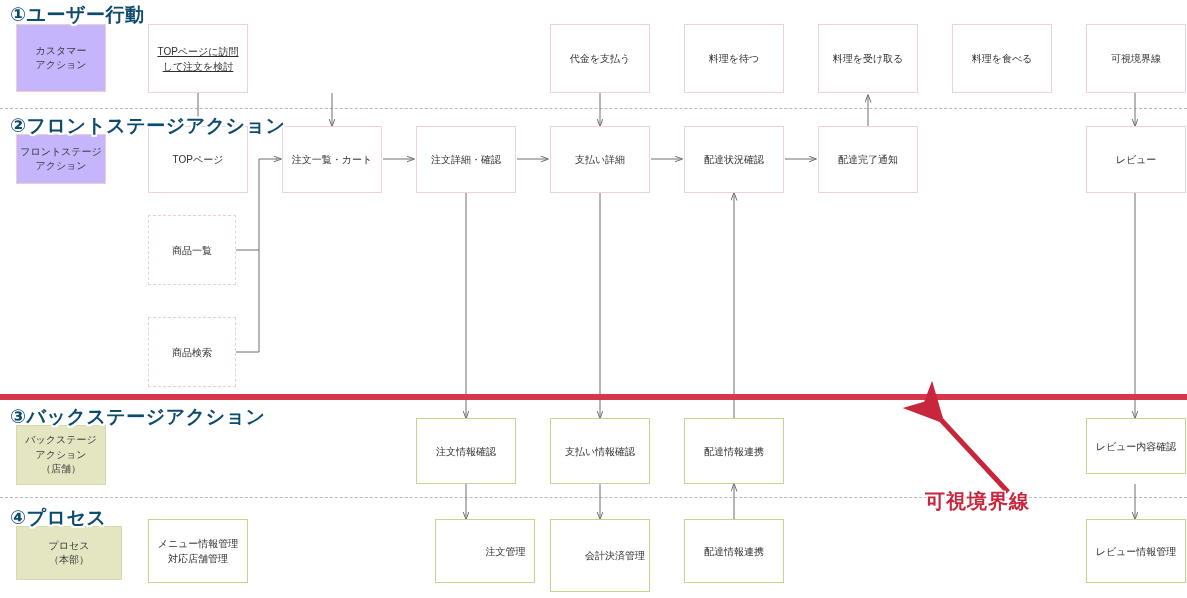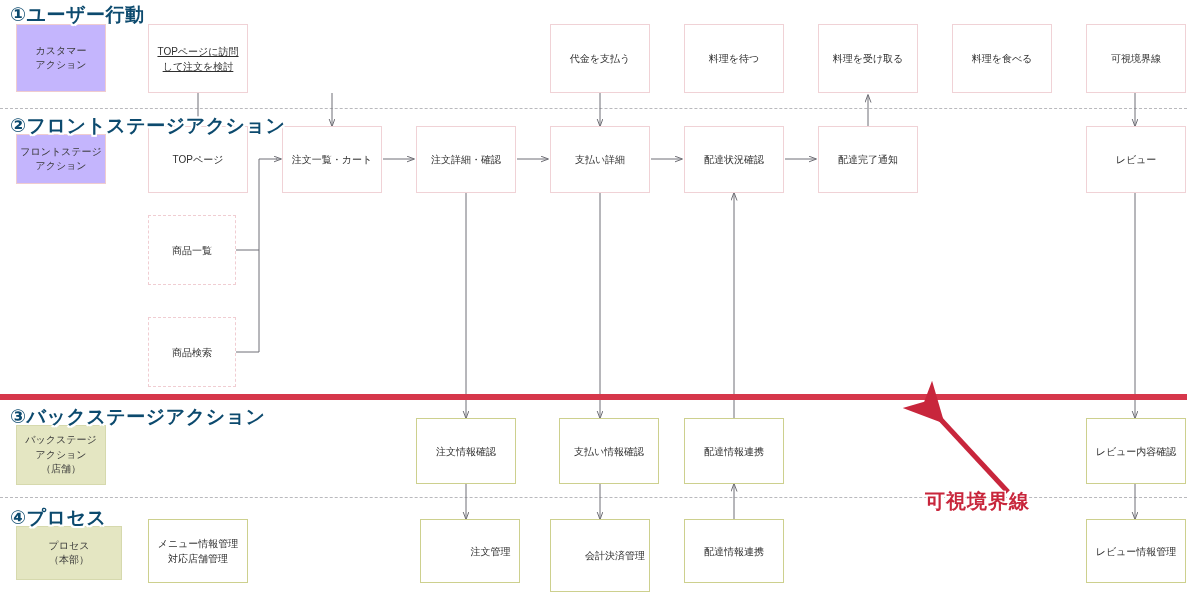--- a/index.html
+++ b/index.html
@@ -146,26 +146,26 @@
   <div class="node pink" style="left:416px;top:126px;width:100px;height:67px;">注文詳細・確認</div>
   <div class="node pink" style="left:550px;top:126px;width:100px;height:67px;">支払い詳細</div>
   <div class="node pink" style="left:684px;top:126px;width:100px;height:67px;">配達状況確認</div>
   <div class="node pink" style="left:818px;top:126px;width:100px;height:67px;">配達完了通知</div>
   <div class="node pink" style="left:1086px;top:126px;width:100px;height:67px;">レビュー</div>
 
   <div class="node pink-dashed" style="left:148px;top:215px;width:88px;height:70px;">商品一覧</div>
   <div class="node pink-dashed" style="left:148px;top:317px;width:88px;height:70px;">商品検索</div>
 
   <div class="node olive" style="left:416px;top:418px;width:100px;height:66px;">注文情報確認</div>
-  <div class="node olive" style="left:550px;top:418px;width:100px;height:66px;margin-left:9px;">支払い情報確認</div>
+  <div class="node olive" style="left:550px;top:418px;width:100px;height:66px;">支払い情報確認</div>
   <div class="node olive" style="left:684px;top:418px;width:100px;height:66px;">配達情報連携</div>
-  <div class="node olive" style="left:1086px;top:418px;width:100px;height:66px;">レビュー内容確認</div>
+  <div class="node olive" style="left:1086px;top:418px;width:100px;height:56px;">レビュー内容確認</div>
 
   <div class="node olive" style="left:148px;top:519px;width:100px;height:64px;">メニュー情報管理<br>対応店舗管理</div>
-  <div class="node olive" style="left:420px;top:519px;width:100px;height:64px;padding-left:41px;">注文管理</div>
+  <div class="node olive" style="left:435px;top:519px;width:100px;height:64px;padding-left:41px;">注文管理</div>
   <div class="node olive" style="left:550px;top:519px;width:100px;height:73px;padding-left:30px;">会計決済管理</div>
   <div class="node olive" style="left:684px;top:519px;width:100px;height:64px;">配達情報連携</div>
   <div class="node olive" style="left:1086px;top:519px;width:100px;height:64px;">レビュー情報管理</div>
 
   <svg id="annot" viewBox="0 0 1187 598" xmlns="http://www.w3.org/2000/svg">
     <defs>
       <marker id="redhead" markerWidth="10" markerHeight="10" refX="4" refY="4" orient="auto" markerUnits="strokeWidth">
         <path d="M8,0 L0,4 L8,8 L6,4 z" fill="#c8263c"></path>
       </marker>
     </defs>

